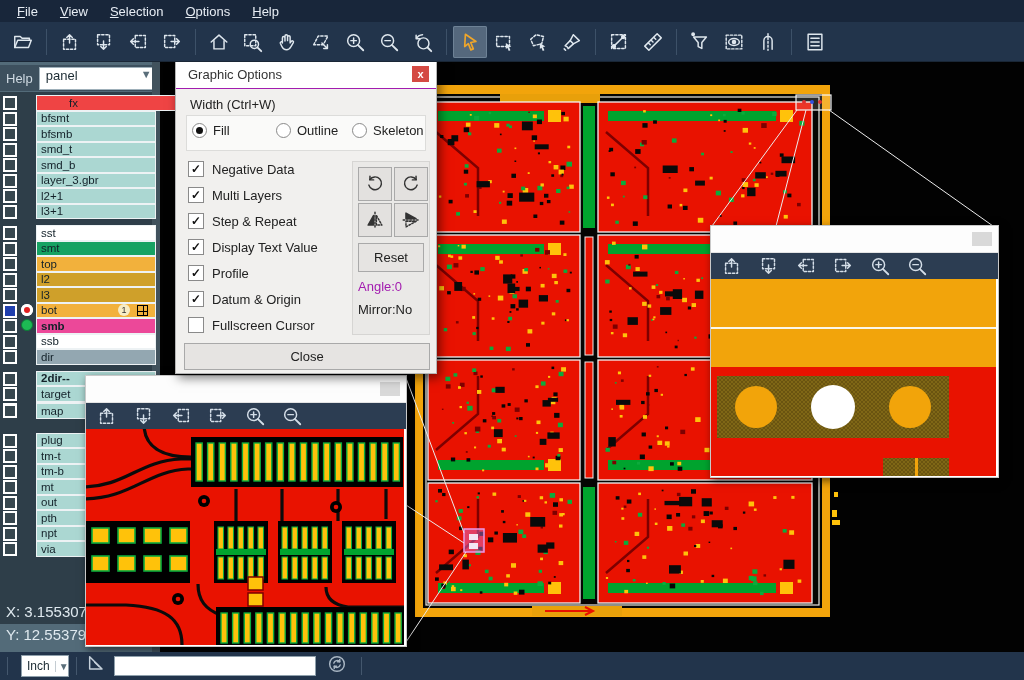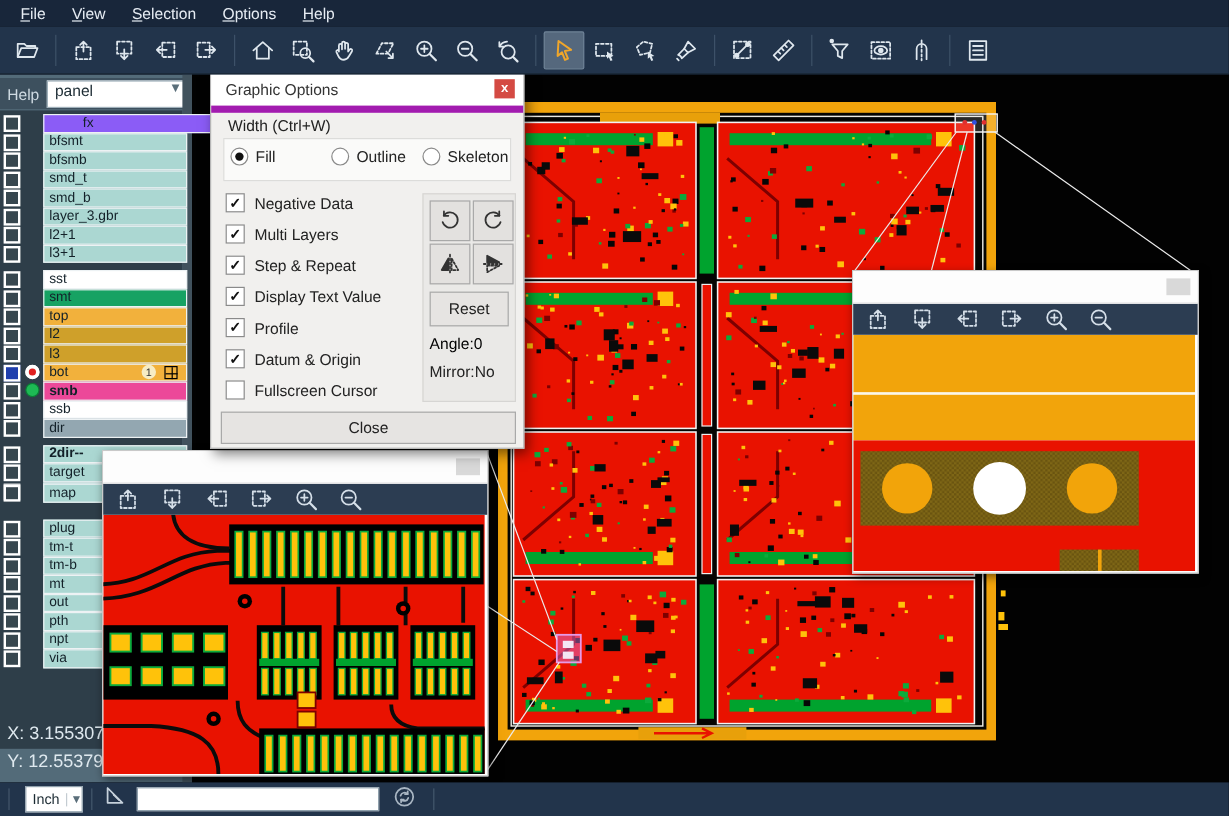--- a/index.html
+++ b/index.html
@@ -57,38 +57,38 @@
   .popup{position:absolute;border:1px solid #c9c9c9;box-shadow:2px 3px 8px rgba(0,0,0,.55);z-index:40;background:#fff;}
   .ptitle{height:26px;background:#fdfdfd;border-bottom:1px solid #e4e4e4;position:relative;}
   .pbtn{position:absolute;right:6px;top:6px;width:20px;height:14px;background:#d9d9d9;}
   .ptoolbar{height:26px;background:#2c3d52;display:flex;align-items:center;gap:13px;padding-left:9px;color:#d4dee8;}
   .ptool{width:24px;height:24px;display:flex;align-items:center;justify-content:center;}
   .pcontent{position:relative;overflow:hidden;}
 
   
   #dialog{left:175px;top:60px;width:260px;height:312px;background:#f1f0ee;border:1px solid #b6b6b6;
           box-shadow:3px 4px 10px rgba(0,0,0,.5);z-index:50;}
-  #dtitle{height:27px;background:#ffffff;border-bottom:6px solid #a21caf;display:flex;align-items:center;}
+  #dtitle{height:27px;background:#ffffff;border-bottom:1px solid #a21caf;display:flex;align-items:center;}
   #dtitle span{font-size:13px;color:#333;margin-left:12px;}
   #dclose{position:absolute;right:7px;top:5px;width:17px;height:16px;background:#d44a43;color:#fff;
           font-size:11px;display:flex;align-items:center;justify-content:center;font-weight:bold;}
   #dwidth{position:absolute;left:14px;top:36px;font-size:13px;color:#222;}
   #dgroup{position:absolute;left:10px;top:54px;width:238px;height:34px;background:#fafaf9;border:1px solid #dcdcda;}
   .radio{position:absolute;top:62px;display:flex;align-items:center;gap:6px;font-size:13px;color:#222;}
   .rcirc{width:13px;height:13px;border-radius:50%;border:1px solid #8a8a8a;background:#fff;position:relative;}
   .rcirc.sel::after{content:"";position:absolute;left:3px;top:3px;width:7px;height:7px;border-radius:50%;background:#111;}
   .dcheckrow{position:absolute;left:12px;display:flex;align-items:center;gap:8px;font-size:13px;color:#222;}
   .dcb{width:14px;height:14px;border:1px solid #8a8a8a;background:#fff;font-size:12px;line-height:14px;
        text-align:center;color:#111;font-weight:bold;}
   #dpanel{position:absolute;left:176px;top:100px;width:76px;height:172px;background:#eae9e7;border:1px solid #d6d5d3;}
   .sq-btn{position:absolute;width:32px;height:32px;background:#e3e1df;border:1px solid #a9a9a9;color:#333;
           display:flex;align-items:center;justify-content:center;}
   #dreset{position:absolute;left:182px;top:182px;width:64px;height:27px;background:#e6e4e2;border:1px solid #a9a9a9;
           font-size:13px;color:#222;display:flex;align-items:center;justify-content:center;}
-  #dangle{position:absolute;left:182px;top:218px;font-size:13px;color:#000000;}
+  #dangle{position:absolute;left:182px;top:218px;font-size:13px;color:#a21caf;}
   #dmirror{position:absolute;left:182px;top:241px;font-size:13px;color:#222;}
   #dclosebtn{position:absolute;left:8px;top:282px;width:244px;height:25px;background:#e6e4e2;border:1px solid #a9a9a9;
              font-size:13px;color:#222;display:flex;align-items:center;justify-content:center;}
 
   
   #statusbar{left:0;top:652px;width:1024px;height:28px;background:#22344b;display:flex;align-items:center;z-index:60;}
   .vsep{width:1px;height:18px;background:#44576d;margin:0 7px;}
   #unitselect{width:46px;height:20px;background:#fff;border:1px solid #8fa0ac;display:flex;align-items:center;justify-content:space-between;margin-left:6px;}
   #unitselect span{font-size:12px;color:#1c2b33;margin-left:5px;}
   #unitselect .chev{color:#5a6e7a;font-size:10px;margin-right:3px;border-left:1px solid #c4ccd2;padding-left:3px;}
@@ -304,21 +304,21 @@
     <div id="stepselect">
       <span>panel</span>
       <span class="chev">▼</span>
     </div>
   </div>
   <div id="listbg" class="abs"></div>
   <div id="scrollstrip" class="abs"></div>
   <div id="layerlist">
       <div class="srow" style="top: 33px;">
         <div class="cb"></div>
-        <div class="name-cell" style="background: #8b5cf6; padding-left: 32px;">fx</div>
+        <div class="name-cell" style="background: #ef4444; padding-left: 32px;">fx</div>
       </div>
       <div class="srow" style="top: 48.5px;">
         <div class="cb"></div>
         <div class="name-cell" style="background: rgb(171, 215, 210);">bfsmt</div>
       </div>
       <div class="srow" style="top: 64px;">
         <div class="cb"></div>
         <div class="name-cell" style="background: rgb(171, 215, 210);">bfsmb</div>
       </div>
       <div class="srow" style="top: 79.5px;">

